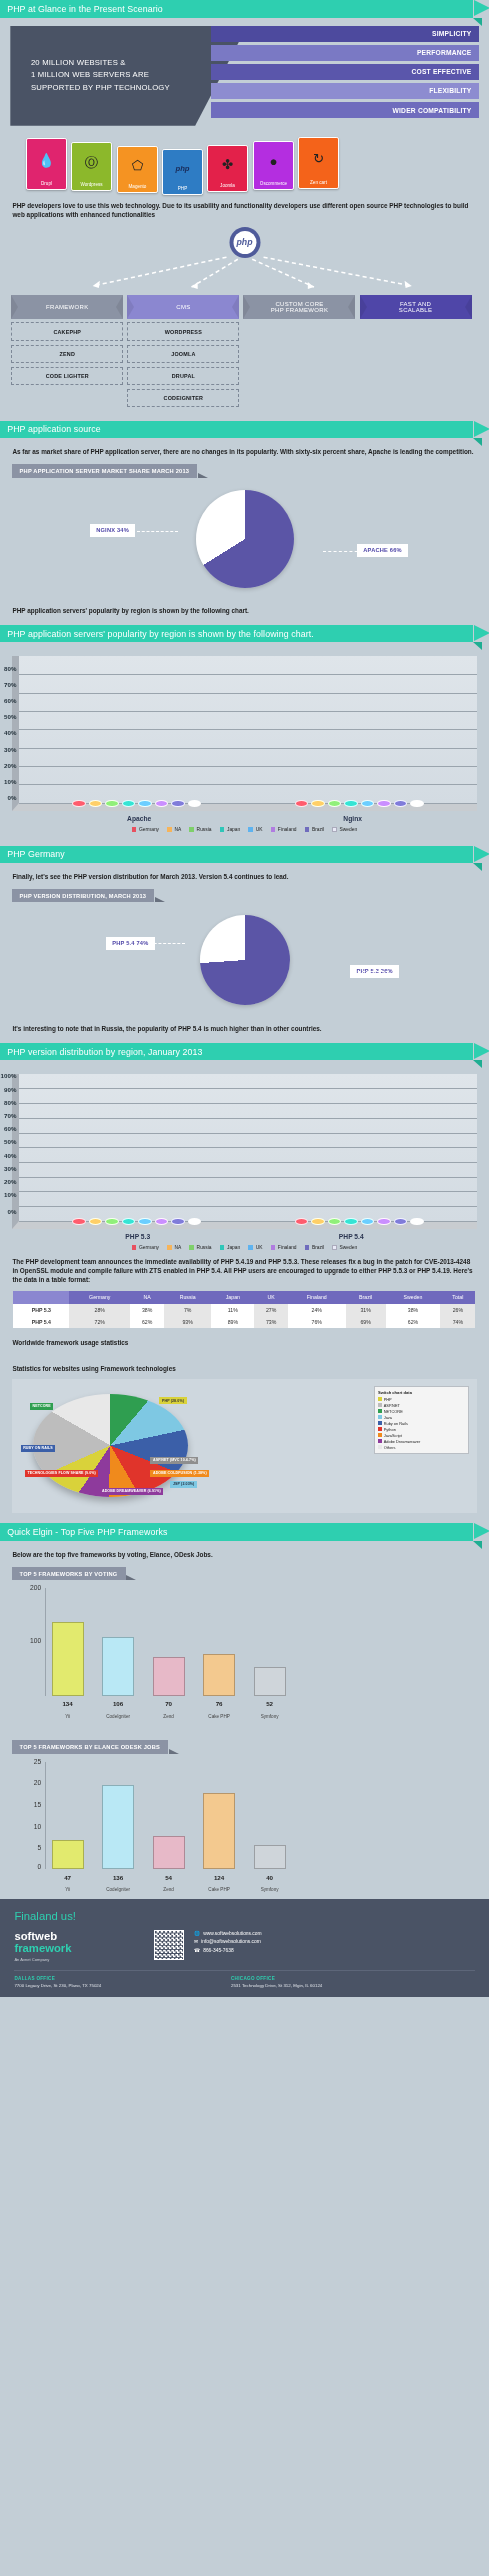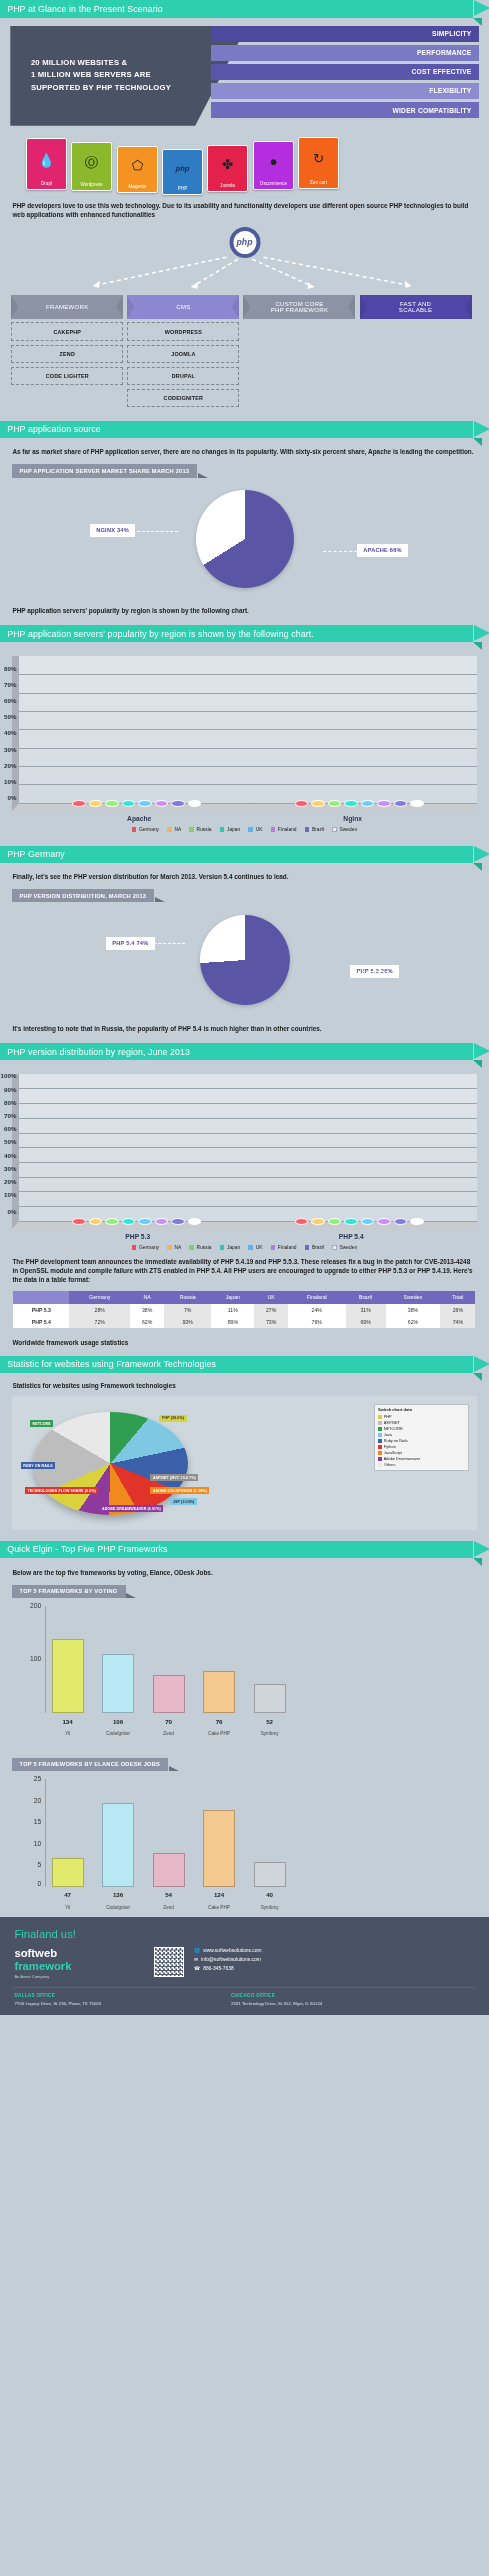--- a/index.html
+++ b/index.html
@@ -48,21 +48,21 @@
 
   
   .hero { position:relative; height:100px; margin:8.2px 10.3px 0 10.3px; }
   .hero-left {
     position:absolute; left:0; top:0; width:237px; height:100px;
     background:#4a5365;
     clip-path: polygon(0 0, 100% 0, 78% 100%, 0 100%);
     display:flex; flex-direction:column; justify-content:center; padding-left:20.6px;
   }
   .hero-left .line {
-    color:#fff; font-weight:bold; font-size:7.7px; line-height:12.4px; letter-spacing:0.2px;
+    color:#fff; font-weight:normal; font-size:7.7px; line-height:12.4px; letter-spacing:0.2px;
   }
   .feature-list { position:absolute; right:0; top:0; width:268px; }
   .feature-bar {
     height:16px; margin-bottom:3.1px;
     display:flex; align-items:center; justify-content:flex-end;
     padding-right:7.2px;
     color:#fff; font-weight:bold; font-size:6.7px; letter-spacing:0.2px;
   }
   .f0{background:#4d4a9e;} .f1{background:#7a79c4;}
   .f2{background:#5a56ab;} .f3{background:#8d8cd0;}
@@ -485,21 +485,21 @@
     <div class="dashline" style="left:149px;top:36px;width:36px;"></div>
     <div class="dashline" style="right:100px;top:64px;width:36px;"></div>
   </div>
 
   <div class="para">It's interesting to note that in Russia, the popularity of PHP 5.4 is much higher than in other countries.</div>
 
   <div class="sep" style="height:9.3px"></div>
 
   
   <div class="ribbon">
-    <span class="ribbon-title">PHP version distribution by region, June 2013</span>
+    <span class="ribbon-title">PHP version distribution by region, January 2013</span>
     <span class="fold"></span>
   </div>
 
   <div class="chart3d" style="margin-top:13.4px;height:155px;">
     <div class="grid">
       <div class="gl" style="top:10%"></div>
         <div class="gl" style="top:20%"></div>
       <div class="gl" style="top:30%"></div>
         <div class="gl" style="top:40%"></div>
       <div class="gl" style="top:50%"></div>
@@ -627,24 +627,20 @@
         <td>74%</td>
       </tr>
     </tbody>
   </table>
 
   <div class="para" style="margin-top:10.3px">Worldwide framework usage statistics</div>
 
   <div class="sep" style="height:8.2px"></div>
 
   
-  <div class="ribbon">
-    <span class="ribbon-title">Statistic for websites using Framework Technologies</span>
-    <span class="fold"></span>
-  </div>
   <div class="para" style="margin-top:9.3px">Statistics for websites using Framework technologies</div>
 
   <div class="usage-wrap">
     <div class="usage-pie"></div>
     <div class="callout" style="left:17.5px;top:24px;background:#2f9e50;">NETCORE</div>
     <div class="callout" style="left:8.2px;top:66px;background:#3b5fa8;">RUBY ON RAILS</div>
     <div class="callout" style="left:12.4px;top:91px;background:#e0342b;">TECHNOLOGIES FLOW SHARE (9.0%)</div>
     <div class="callout" style="left:147px;top:18.5px;background:#d9d23a;color:#333;">PHP (28.0%)</div>
     <div class="callout" style="left:138px;top:78px;background:#8e8e8e;">ASP.NET (MVC 10.4.7%)</div>
     <div class="callout" style="left:138px;top:91px;background:#f08a1c;">ADOBE COLDFUSION (1.38%)</div>

